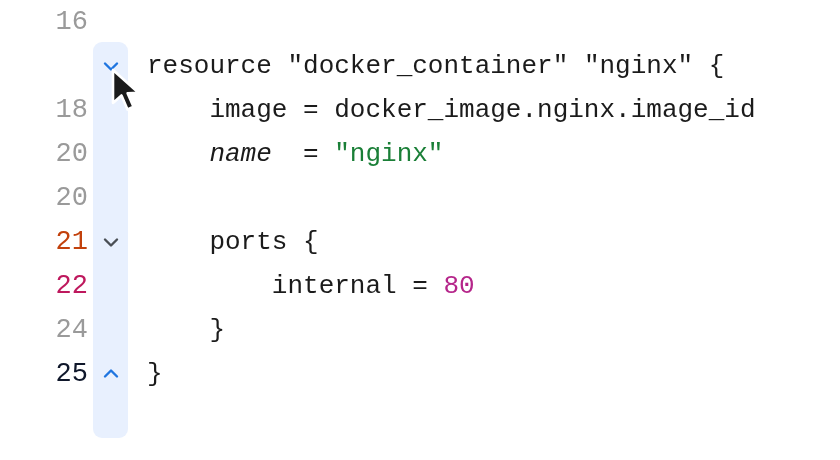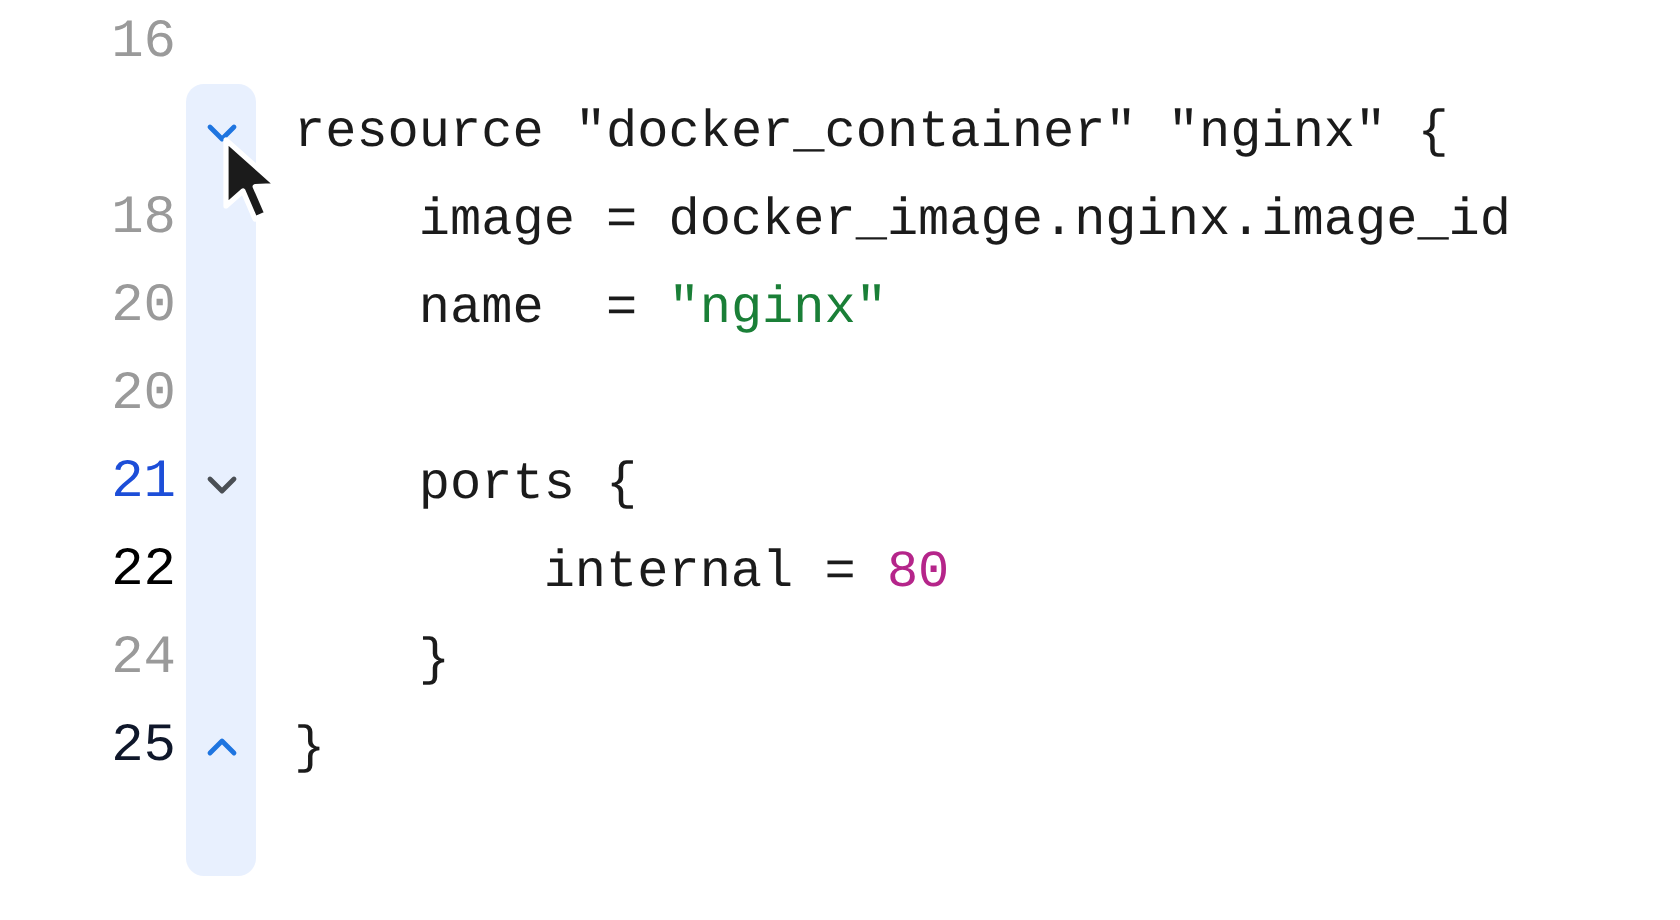--- a/index.html
+++ b/index.html
@@ -116,38 +116,38 @@
         <div class="code-text"><span class="tok-plain" style="color: rgb(27, 27, 27);">resource </span><span class="tok-plain" style="color: rgb(27, 27, 27);">"docker_container"</span><span class="tok-plain" style="color: rgb(27, 27, 27);"> </span><span class="tok-plain" style="color: rgb(27, 27, 27);">"nginx"</span><span class="tok-plain" style="color: rgb(27, 27, 27);"> {</span></div>
       </div>
       <div class="code-row">
         <div class="line-number" style="color: rgb(154, 154, 154);">18</div>
         <div class="fold-cell"></div>
         <div class="code-text"><span class="tok-plain" style="color: rgb(27, 27, 27);">    image = docker_image.nginx.image_id</span></div>
       </div>
       <div class="code-row">
         <div class="line-number" style="color: rgb(154, 154, 154);">20</div>
         <div class="fold-cell"></div>
-        <div class="code-text"><span class="tok-plain" style="color: rgb(27, 27, 27);">    name  = </span><span class="tok-str" style="color: rgb(26, 127, 55);">"nginx"</span></div>
+        <div class="code-text"><span class="tok-plain" style="color: rgb(27, 27, 27); font-style: italic;">    name  = </span><span class="tok-str" style="color: rgb(26, 127, 55);">"nginx"</span></div>
       </div>
       <div class="code-row">
         <div class="line-number" style="color: rgb(154, 154, 154);">20</div>
         <div class="fold-cell"></div>
         <div class="code-text"></div>
       </div>
       <div class="code-row">
-        <div class="line-number" style="color: #1d4ed8;">21</div>
+        <div class="line-number" style="color: #c2410c;">21</div>
         <div class="fold-cell">
           <svg width="22" height="22" viewBox="0 0 22 22">
             <path d="M5 8.5 L11 14.5 L17 8.5" fill="none" stroke="#4a4f55" stroke-width="2.4" stroke-linecap="round" stroke-linejoin="round"></path>
           </svg>
         </div>
         <div class="code-text"><span class="tok-plain" style="color: rgb(27, 27, 27);">    ports {</span></div>
       </div>
       <div class="code-row">
-        <div class="line-number" style="color: #000000;">22</div>
+        <div class="line-number" style="color: #be185d;">22</div>
         <div class="fold-cell"></div>
         <div class="code-text"><span class="tok-plain" style="color: rgb(27, 27, 27);">        internal = </span><span class="tok-num" style="color: rgb(181, 37, 138);">80</span></div>
       </div>
       <div class="code-row">
         <div class="line-number" style="color: rgb(154, 154, 154); font-family: Liberation Mono, monospace;">24</div>
         <div class="fold-cell"></div>
         <div class="code-text"><span class="tok-plain" style="color: rgb(27, 27, 27);">    }</span></div>
       </div>
       <div class="code-row">
         <div class="line-number" style="color: #0f172a;">25</div>

